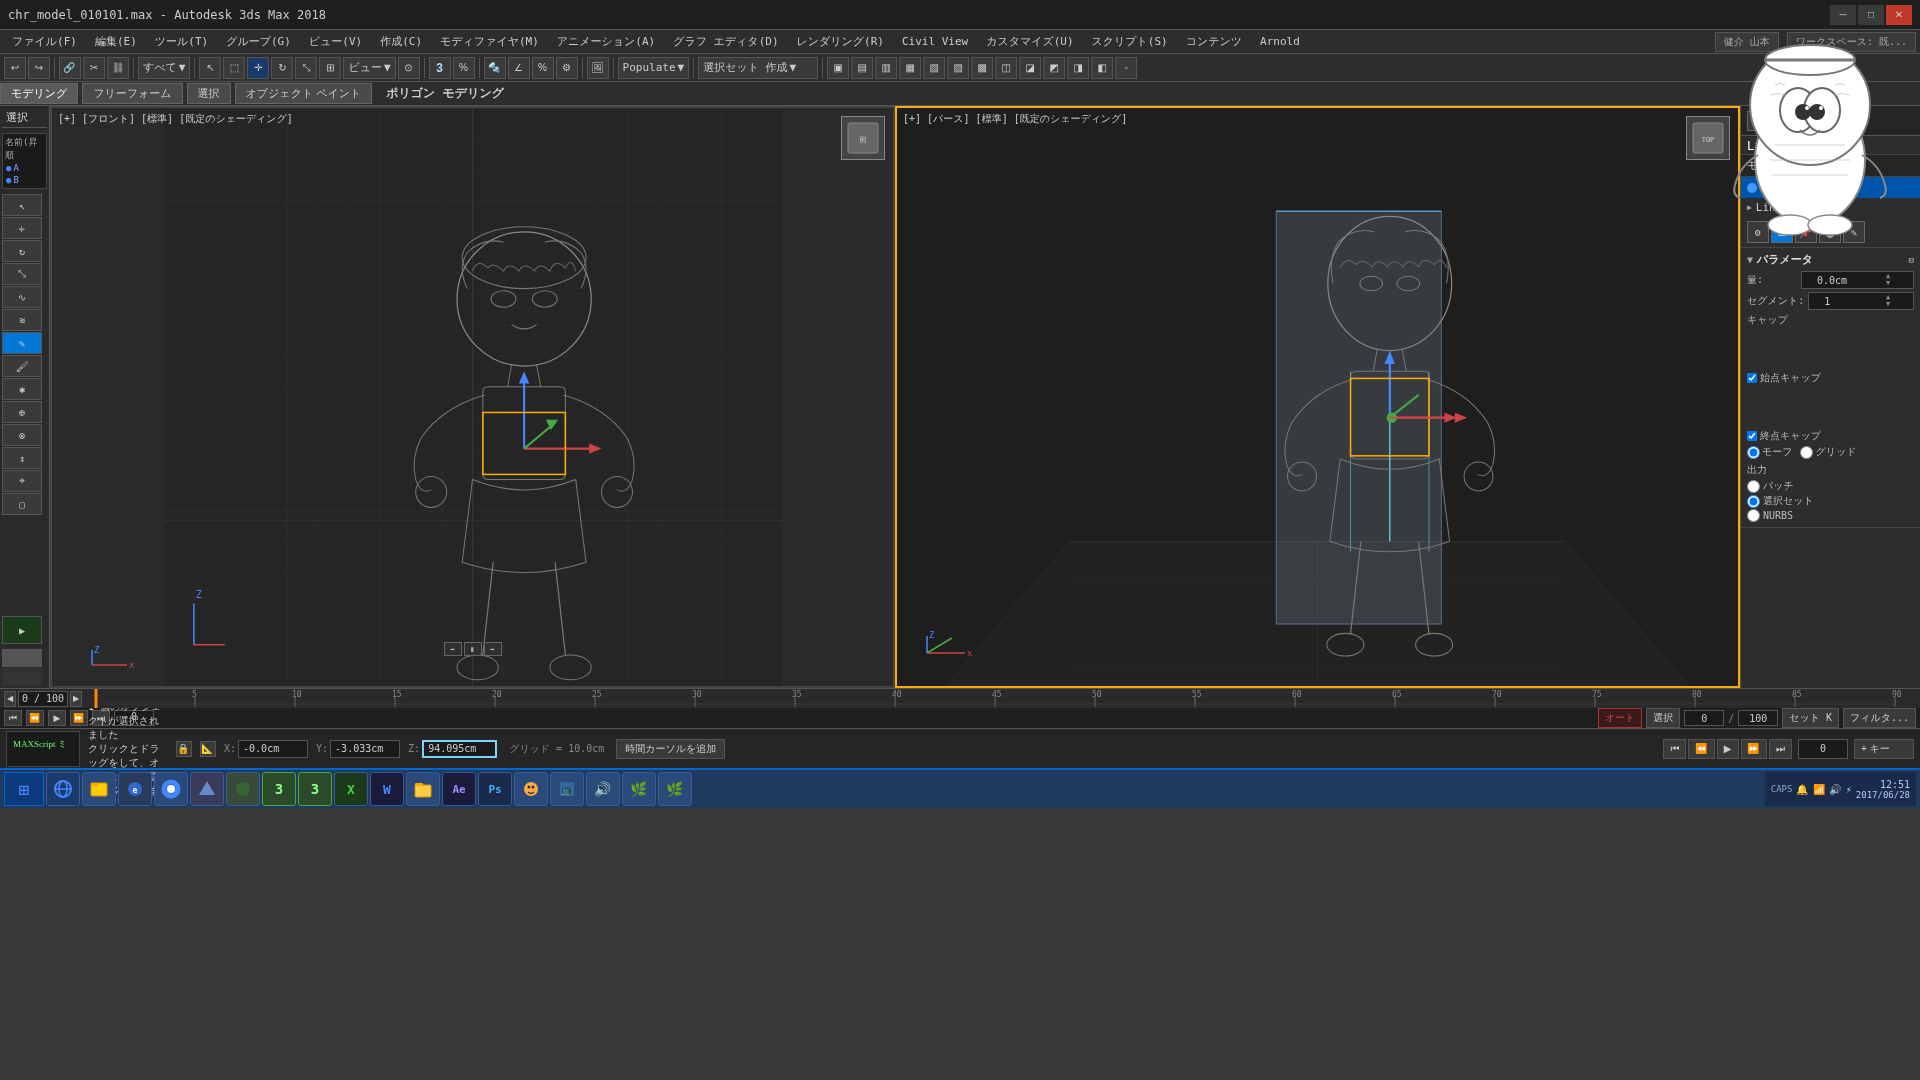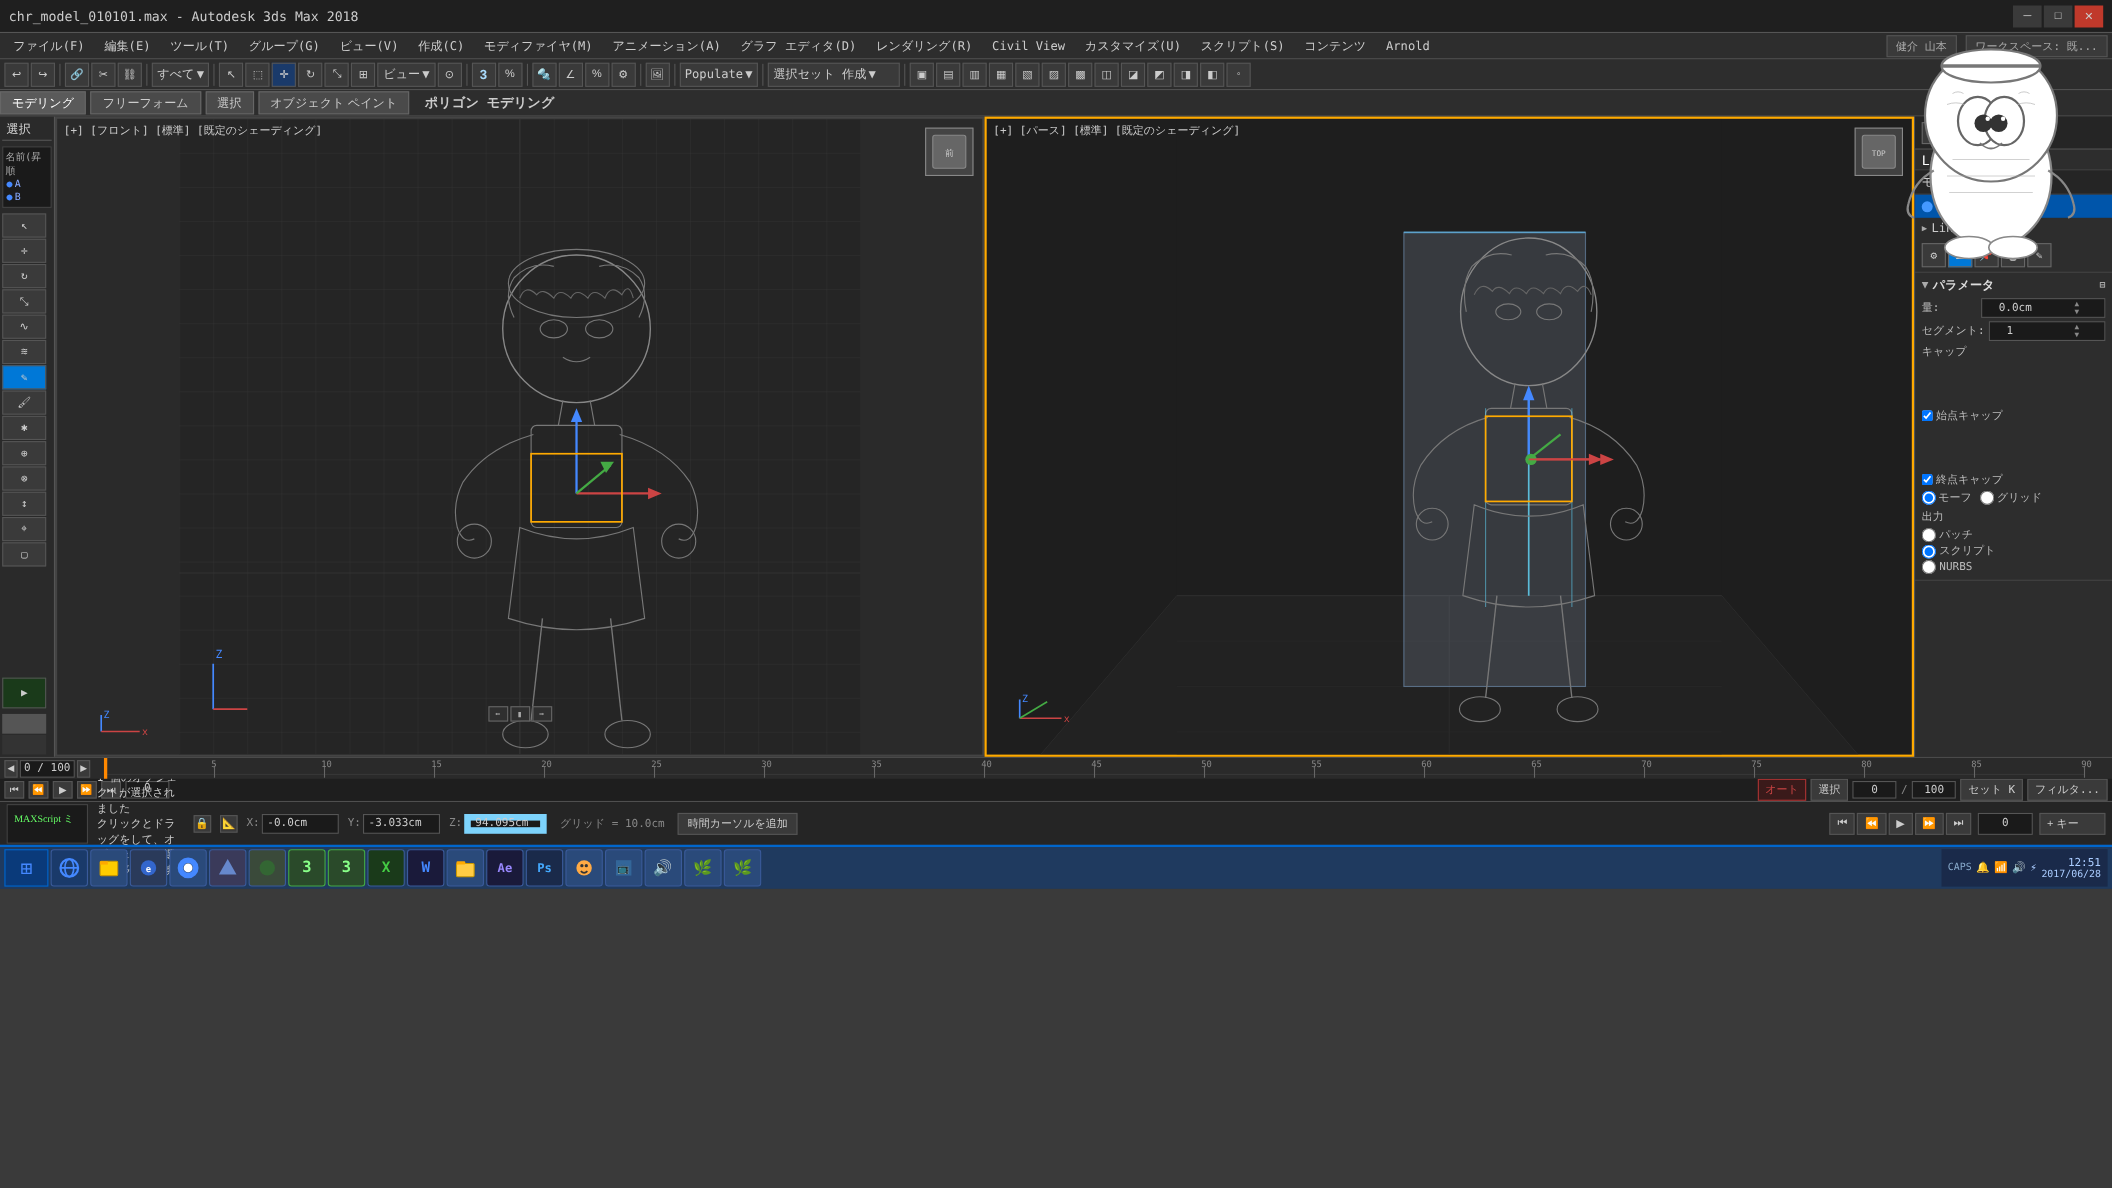--- a/index.html
+++ b/index.html
@@ -843,21 +843,21 @@
       </div>
 
       <div class="output-section">
         <div style="font-size:10px; color:#bbb; margin-bottom:2px;">出力</div>
         <div class="output-radio">
           <input type="radio" name="output" style="">
           <span>パッチ</span>
         </div>
         <div class="output-radio">
           <input type="radio" name="output" checked="" style="">
-          <span>スクリプト</span>
+          <span>選択セット</span>
         </div>
         <div class="output-radio">
           <input type="radio" name="output" style="">
           <span>NURBS</span>
         </div>
       </div>
 
     </div>
   </div>
 
@@ -958,21 +958,21 @@
     <div class="coord-item">
       <span class="coord-label">X:</span>
       <div style="width:70px; height:18px; background:#1a1a1a; border:1px solid #555; display:flex; align-items:center; padding:0 4px; font-size:10px; color:#ccc; cursor:text;">-0.0cm</div>
     </div>
     <div class="coord-item">
       <span class="coord-label">Y:</span>
       <div style="width:70px; height:18px; background:#1a1a1a; border:1px solid #555; display:flex; align-items:center; padding:0 4px; font-size:10px; color:#ccc; cursor:text;">-3.033cm</div>
     </div>
     <div class="coord-item">
       <span class="coord-label">Z:</span>
-      <div style="width:75px; height:18px; background:#1a1a1a; border:6px solid #7dd3fc; display:flex; align-items:center; padding:0 4px; font-size:10px; color:#ccc; cursor:text;">94.095cm</div>
+      <div style="width:75px; height:18px; background:#1a1a1a; border:2px solid #7dd3fc; display:flex; align-items:center; padding:0 4px; font-size:10px; color:#ccc; cursor:text;">94.095cm</div>
     </div>
     <div style="font-size:10px; color:#888; padding:0 4px;">グリッド = 10.0cm</div>
     <button style="padding:2px 8px; background:#3a3a3a; border:1px solid #555; color:#ccc; cursor:pointer; font-size:10px;">時間カーソルを追加</button>
   </div>
 
   <div class="status-right">
     <div style="display:flex; gap:2px;">
       <button class="status-btn">⏮</button>
       <button class="status-btn">⏪</button>
       <button class="status-btn">▶</button>

